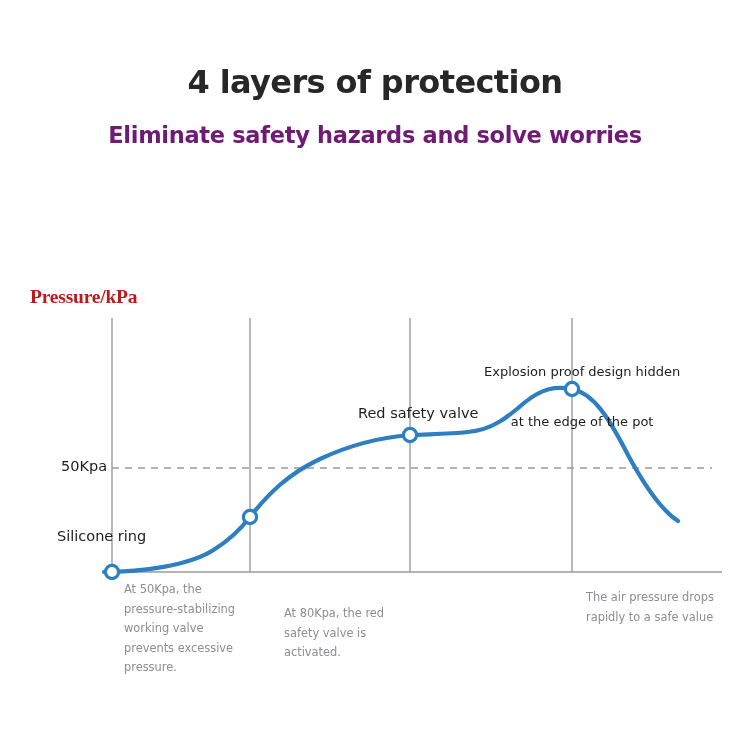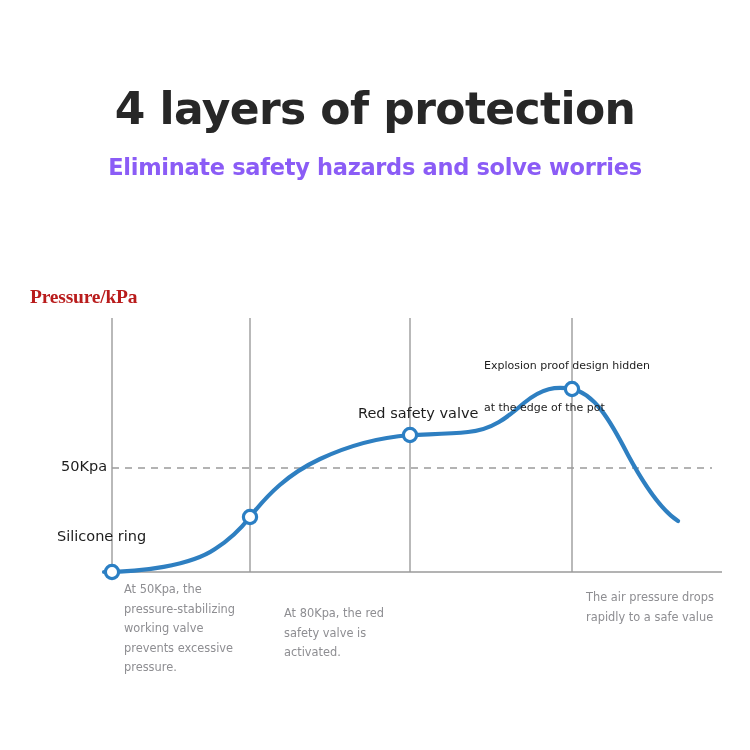--- a/index.html
+++ b/index.html
@@ -24,35 +24,35 @@
   
   .header-block {
     position: absolute;
     top: 0;
     left: 0;
     width: 750px;
     text-align: center;
   }
   .main-title {
     margin: 0;
-    padding-top: 86px;
-    font-size: 44px;
+    padding-top: 66px;
+    font-size: 32px;
     line-height: 1.05;
     font-weight: 700;
     letter-spacing: -0.6px;
     color: #272727;
     font-family: "DejaVu Sans", sans-serif;
   }
   .sub-title {
     margin: 0;
     padding-top: 22px;
     font-size: 22.5px;
     font-weight: 700;
     letter-spacing: -0.3px;
-    color: #8b5cf6;
+    color: #701a75;
     font-family: "DejaVu Sans", sans-serif;
   }
 
   
   .chart-wrap {
     position: absolute;
     top: 0;
     left: 0;
     width: 750px;
     height: 750px;
@@ -105,23 +105,23 @@
     font-size: 14.8px;
   }
   .annot-red {
     left: 358px;
     top: 405px;
     font-size: 14.5px;
   }
   .annot-explosion {
     left: 484px;
     top: 331px;
-    font-size: 11px;
+    font-size: 13px;
     line-height: 1.28;
-    text-align: left;
+    text-align: center;
   }
 
   
   .caption {
     position: absolute;
     font-family: "DejaVu Sans", sans-serif;
     font-size: 11.4px;
     line-height: 1.72;
     color: #8e8e92;
     white-space: pre-line;

